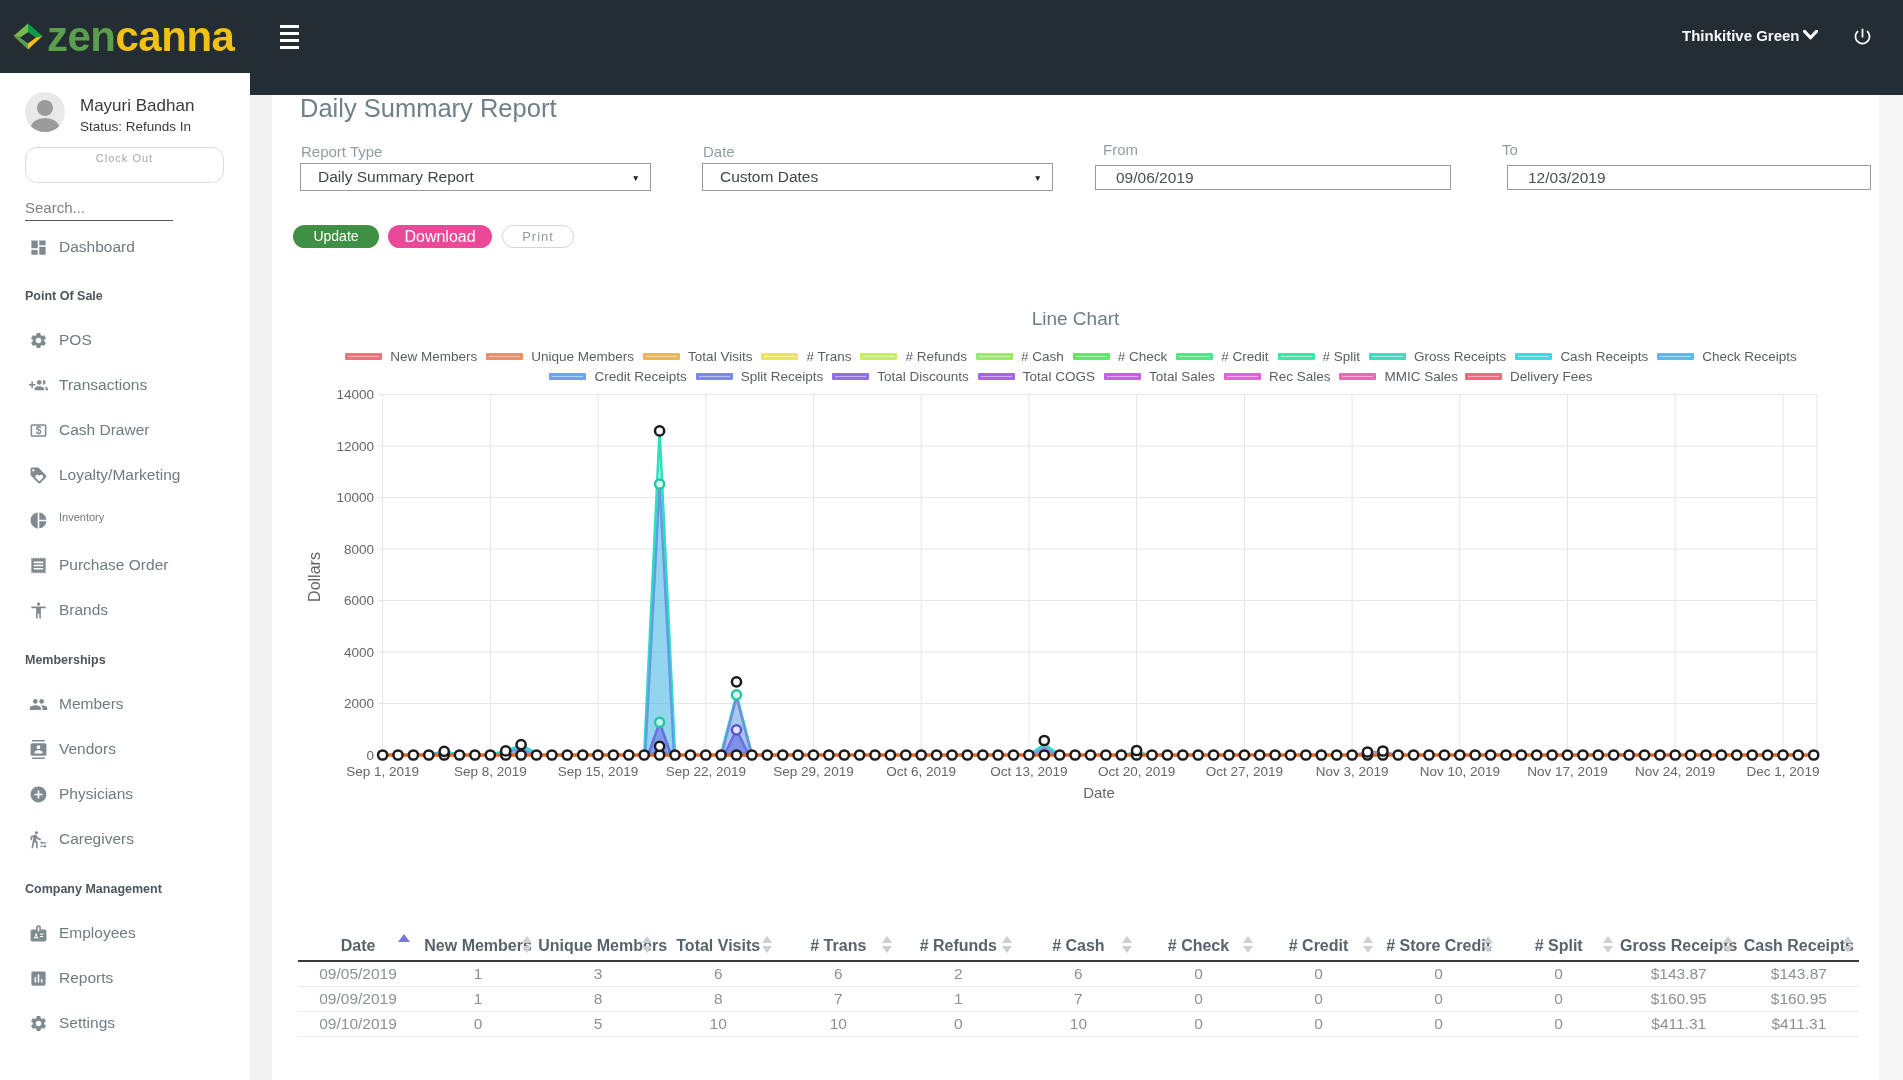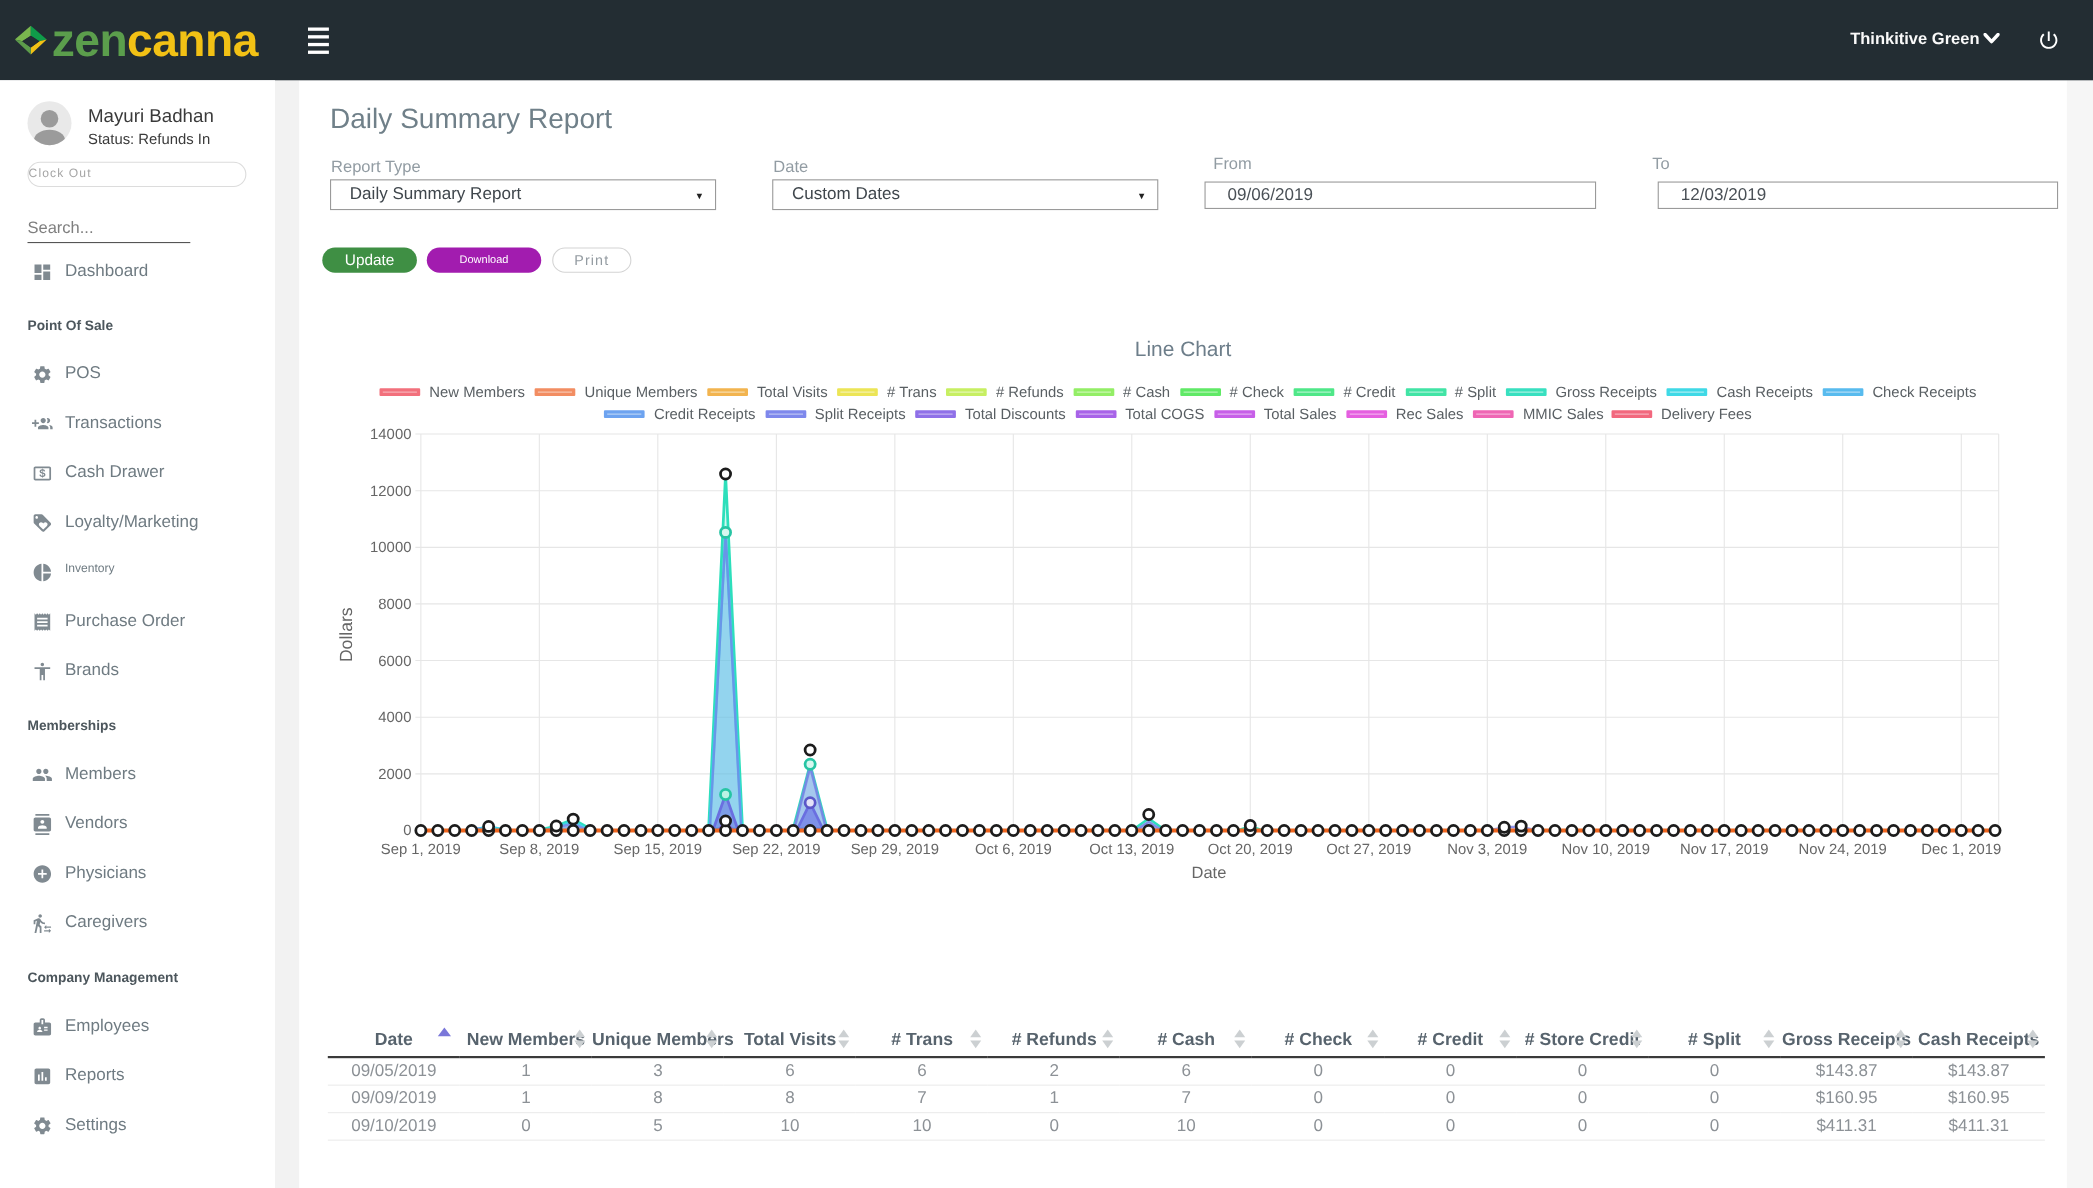--- a/index.html
+++ b/index.html
@@ -3,21 +3,21 @@
 <style>
 * { margin:0; padding:0; box-sizing:border-box; }
 body { font-family:"Liberation Sans", sans-serif; width:1903px; height:1080px; overflow:hidden; position:relative; background:#fff; }
 .abs { position:absolute; }
 </style></head>
 <body>
 
 <div class="abs" style="left:250px;top:73px;width:22px;height:1007px;background:#f2f2f2;"></div>
 <div class="abs" style="left:1879px;top:73px;width:24px;height:1007px;background:#f6f6f6;"></div>
 
-<div class="abs" style="left:0;top:0;width:1903px;height:73px;background:#232d33;">
+<div class="abs" style="left:0;top:0;width:1903px;height:95px;background:#232d33;">
   <svg class="abs" style="left:13px;top:23px;" width="30" height="28" viewBox="0 0 30 28">
     <polygon points="15,0.5 0.5,13 7.2,14.6 15,9.5" fill="#7ab74e"></polygon>
     <polygon points="15,0.5 29.5,13 22.8,14.6 15,9.5" fill="#0f9c49"></polygon>
     <polygon points="29.5,13 15,26.5 15,20.2 22.8,14.6" fill="#f2c115"></polygon>
     <polygon points="0.5,13 15,26.5 15,20.2 7.2,14.6" fill="#5d9c4b"></polygon>
     <polygon points="15,9.5 22.8,14.6 15,20.2 7.2,14.6" fill="#232d33"></polygon>
   </svg>
   <div class="abs" style="left:47px;top:16px;font-size:42px;line-height:42px;font-weight:800;letter-spacing:-0.5px;color:#5b9e4c;">zen<span style="color:#f2c115;">canna</span></div>
   <div class="abs" style="left:280px;top:25px;width:19px;">
     <div style="height:3.4px;background:#fff;margin-bottom:3.6px;"></div>
@@ -34,21 +34,21 @@
     </svg>
 </div>
 
 <div class="abs" style="left:0;top:73px;width:250px;height:1007px;background:#fff;">
   <div class="abs" style="left:25px;top:19px;width:40px;height:40px;border-radius:50%;background:#e9e9e9;overflow:hidden;">
     <div style="position:absolute;left:12px;top:8px;width:16px;height:16px;border-radius:50%;background:#9b9b9b;"></div>
     <div style="position:absolute;left:6px;top:26px;width:28px;height:18px;border-radius:50%;background:#9b9b9b;"></div>
   </div>
   <div class="abs" style="left:80px;top:23px;font-size:17px;color:#3a3a3a;">Mayuri Badhan</div>
   <div class="abs" style="left:80px;top:46px;font-size:13.5px;color:#3a3a3a;">Status: Refunds In</div>
-  <div class="abs" style="left:25px;top:74px;width:199px;height:23px;border:1px solid #dcdcdc;border-radius:12px;line-height:21px;font-size:11px;color:#a6a6a6;letter-spacing:1px;">Clock Out</div>
+  <div class="abs" style="left:25px;top:74px;width:199px;height:36px;border:1px solid #dcdcdc;border-radius:12px;text-align:center;line-height:21px;font-size:11px;color:#a6a6a6;letter-spacing:1px;">Clock Out</div>
   <div class="abs" style="left:25px;top:126px;font-size:15px;color:#7f7f7f;">Search...</div>
   <div class="abs" style="left:25px;top:147px;width:148px;border-bottom:1.5px solid #555;"></div>
 </div>
 <svg style="position:absolute;left:29px;top:238px" width="19" height="19" viewBox="0 0 24 24">
     <path fill="#808a91" d="M3 13h8V3H3v10zm0 8h8v-6H3v6zm10 0h8V11h-8v10zm0-18v6h8V3h-8z"></path>
   </svg>
 <div style="position:absolute;left:59px;top:238px;font-size:15.5px;color:#6f7b82;">Dashboard</div>
 <div style="position:absolute;left:25px;top:289px;font-size:12.5px;font-weight:bold;color:#4c565c;">Point Of Sale</div>
 <svg style="position:absolute;left:29px;top:331px" width="19" height="19" viewBox="0 0 24 24">
     <path fill="#808a91" d="M19.14 12.94c.04-.3.06-.61.06-.94 0-.32-.02-.64-.07-.94l2.03-1.58c.18-.14.23-.41.12-.61l-1.92-3.32c-.12-.22-.37-.29-.59-.22l-2.39.96c-.5-.38-1.03-.7-1.62-.94l-.36-2.54c-.04-.24-.24-.41-.48-.41h-3.84c-.24 0-.43.17-.47.41l-.36 2.54c-.59.24-1.13.57-1.62.94l-2.39-.96c-.22-.08-.47 0-.59.22L2.74 8.87c-.12.21-.08.47.12.61l2.03 1.58c-.05.3-.09.63-.09.94s.02.64.07.94l-2.03 1.58c-.18.14-.23.41-.12.61l1.92 3.32c.12.22.37.29.59.22l2.39-.96c.5.38 1.03.7 1.62.94l.36 2.54c.05.24.24.41.48.41h3.84c.24 0 .44-.17.47-.41l.36-2.54c.59-.24 1.13-.56 1.62-.94l2.39.96c.22.08.47 0 .59-.22l1.92-3.32c.12-.22.07-.47-.12-.61l-2.01-1.58zM12 15.6c-1.98 0-3.6-1.62-3.6-3.6s1.62-3.6 3.6-3.6 3.6 1.62 3.6 3.6-1.62 3.6-3.6 3.6z"></path>
@@ -113,21 +113,21 @@
 <div class="abs" style="left:300px;top:94px;font-size:25.5px;color:#708089;">Daily Summary Report</div>
 <div class="abs" style="left:301px;top:143px;font-size:15px;color:#929ca3;">Report Type</div>
 <div class="abs" style="left:703px;top:143px;font-size:15px;color:#929ca3;">Date</div>
 <div class="abs" style="left:1103px;top:141px;font-size:15px;color:#929ca3;">From</div>
 <div class="abs" style="left:1502px;top:141px;font-size:15px;color:#929ca3;">To</div>
 <div class="abs" style="left:300px;top:163px;width:351px;height:28px;border:1px solid #9a9a9a;background:#fff;font-size:15.5px;color:#3f464c;line-height:26px;padding-left:17px;">Daily Summary Report<span style="position:absolute;right:10px;top:1px;font-size:8.5px;color:#222;">▼</span></div>
 <div class="abs" style="left:702px;top:163px;width:351px;height:28px;border:1px solid #9a9a9a;background:#fff;font-size:15.5px;color:#3f464c;line-height:26px;padding-left:17px;">Custom Dates<span style="position:absolute;right:10px;top:1px;font-size:8.5px;color:#222;">▼</span></div>
 <div class="abs" style="left:1095px;top:165px;width:356px;height:25px;border:1px solid #9a9a9a;background:#fff;font-size:15.5px;color:#4a5056;line-height:23px;padding-left:20px;">09/06/2019</div>
 <div class="abs" style="left:1507px;top:165px;width:364px;height:25px;border:1px solid #9a9a9a;background:#fff;font-size:15.5px;color:#4a5056;line-height:23px;padding-left:20px;">12/03/2019</div>
 <div class="abs" style="left:293px;top:225px;width:86px;height:23px;background:#3f8f44;border-radius:12px;text-align:center;line-height:23px;font-size:14px;color:#fff;">Update</div>
-<div class="abs" style="left:388px;top:225px;width:104px;height:23px;background:#a21caf;border-radius:12px;text-align:center;line-height:23px;font-size:10px;color:#fff;">Download</div>
+<div class="abs" style="left:388px;top:225px;width:104px;height:23px;background:#ec4899;border-radius:12px;text-align:center;line-height:23px;font-size:16px;color:#fff;">Download</div>
 <div class="abs" style="left:502px;top:225px;width:72px;height:23px;background:#fff;border:1px solid #d4d4d4;border-radius:12px;text-align:center;line-height:21px;font-size:13px;color:#939ba1;letter-spacing:1px;">Print</div>
 
 <div class="abs" style="left:272px;top:308px;width:1607px;text-align:center;font-size:19px;color:#6d7e8a;">Line Chart</div>
 <div style="position:absolute;left:272px;top:349px;width:1607px;display:flex;justify-content:center;align-items:center;">
     <span style="display:inline-block;width:37px;height:7px;border:3px solid #f2707c;background:#f7afb6;border-radius:1px;margin-right:8px;"></span>
     <span style="font-size:13.5px;color:#595f63;margin-right:9px;white-space:nowrap;">New Members</span>
     <span style="display:inline-block;width:37px;height:7px;border:3px solid #f28d62;background:#f7c4ae;border-radius:1px;margin-right:8px;"></span>
     <span style="font-size:13.5px;color:#595f63;margin-right:9px;white-space:nowrap;">Unique Members</span>
     <span style="display:inline-block;width:37px;height:7px;border:3px solid #f2b44f;background:#f7dcab;border-radius:1px;margin-right:8px;"></span>
     <span style="font-size:13.5px;color:#595f63;margin-right:9px;white-space:nowrap;">Total Visits</span>

